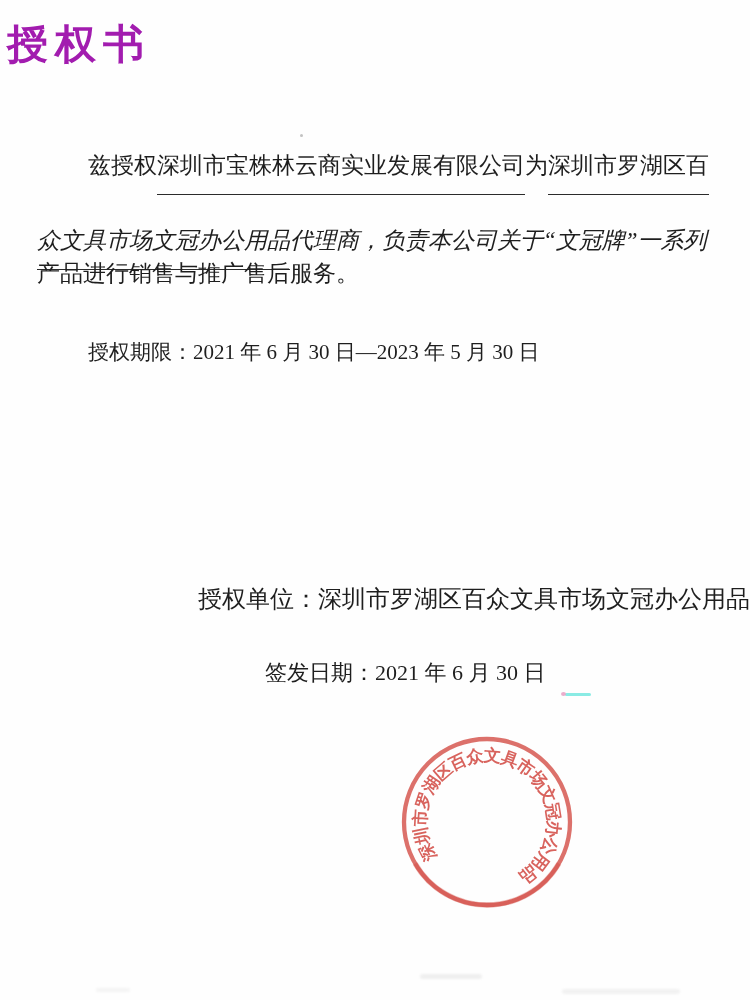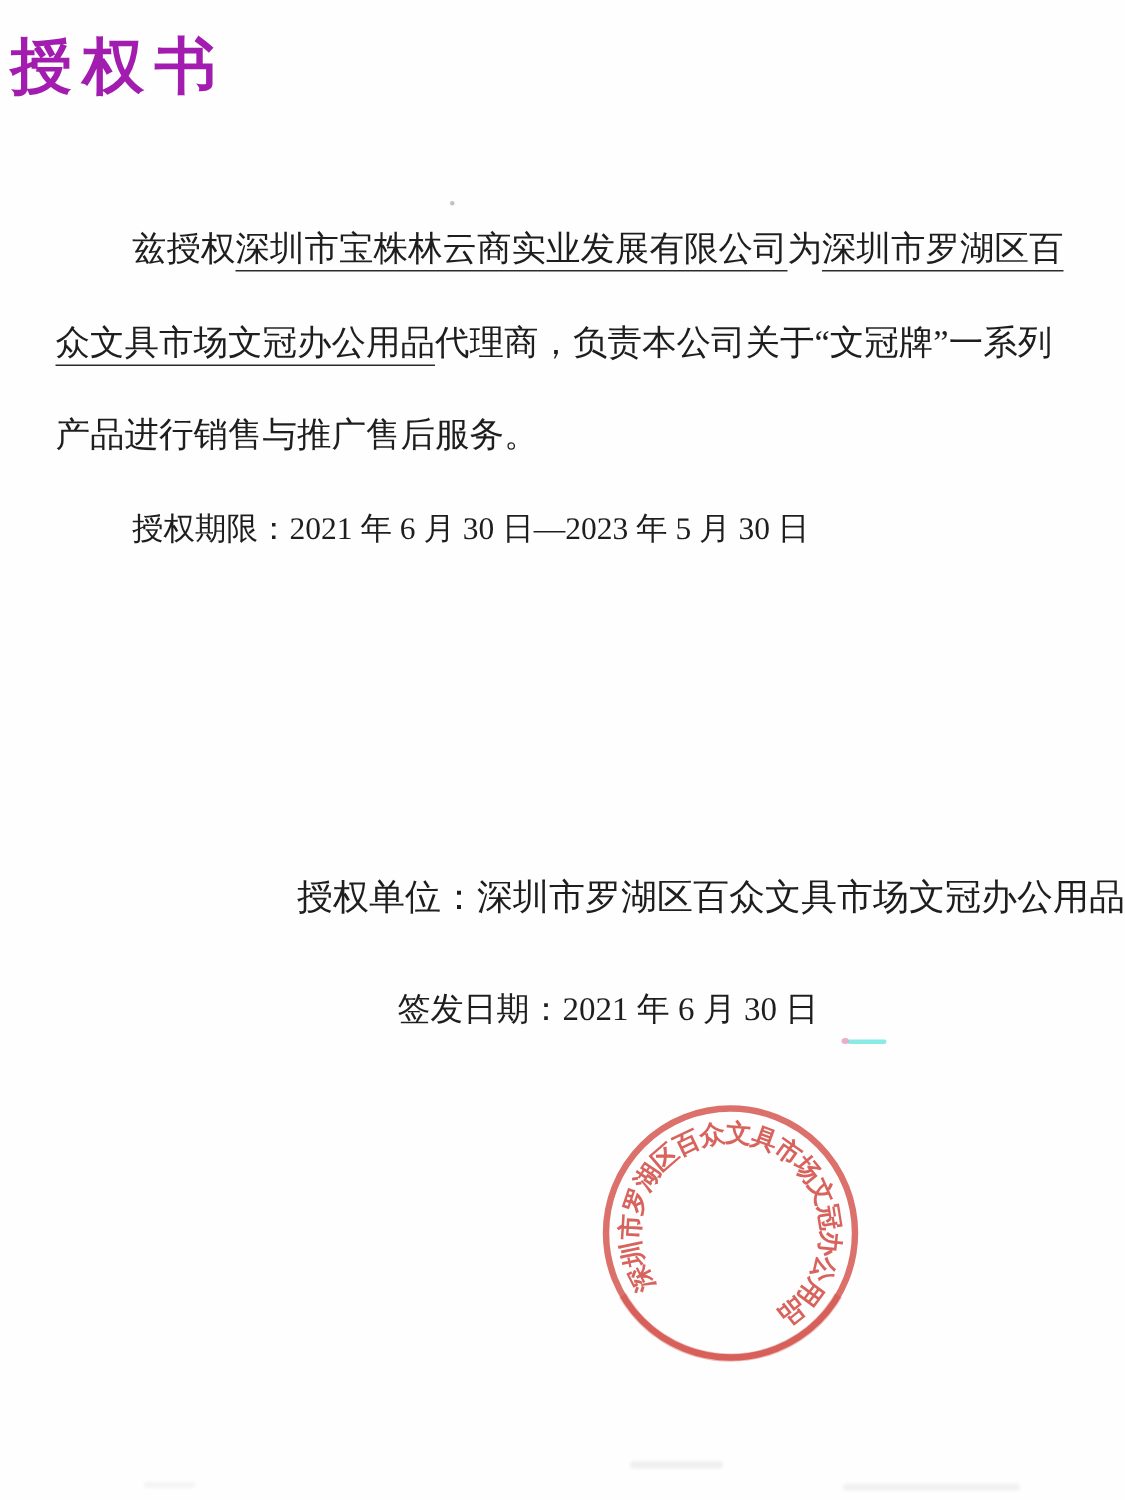--- a/index.html
+++ b/index.html
@@ -28,28 +28,28 @@
     color: #a21caf;
   }
   .body-line {
     position: absolute;
     font-size: 23px;
     line-height: 1.15;
     white-space: nowrap;
     color: #1e1e1e;
   }
   .line1 { top: 153px; left: 88px; }
-  .line2 { top: 216px; left: 37px; }
-  .line3 { top: 277px; left: 37px; }
+  .line2 { top: 228px; left: 37px; font-style: italic; }
+  .line3 { top: 261px; left: 37px; }
   .term-line  { top: 340px; left: 88px;  font-size: 21px; }
   .unit-line  { top: 586px; left: 198px; font-size: 24px; }
   .issue-line { top: 660px; left: 265px; font-size: 22px; }
   .u {
     border-bottom: 1.5px solid #2b2b2b;
-    padding-bottom: 2px;
+    padding-bottom: 16px;
   }
   .stamp {
     position: absolute;
     left: 367px; top: 702px;
     filter: blur(0.35px);
   }
   .stamp text {
     font-family: "Liberation Serif", "DejaVu Serif", serif;
     font-weight: 600;
   }

